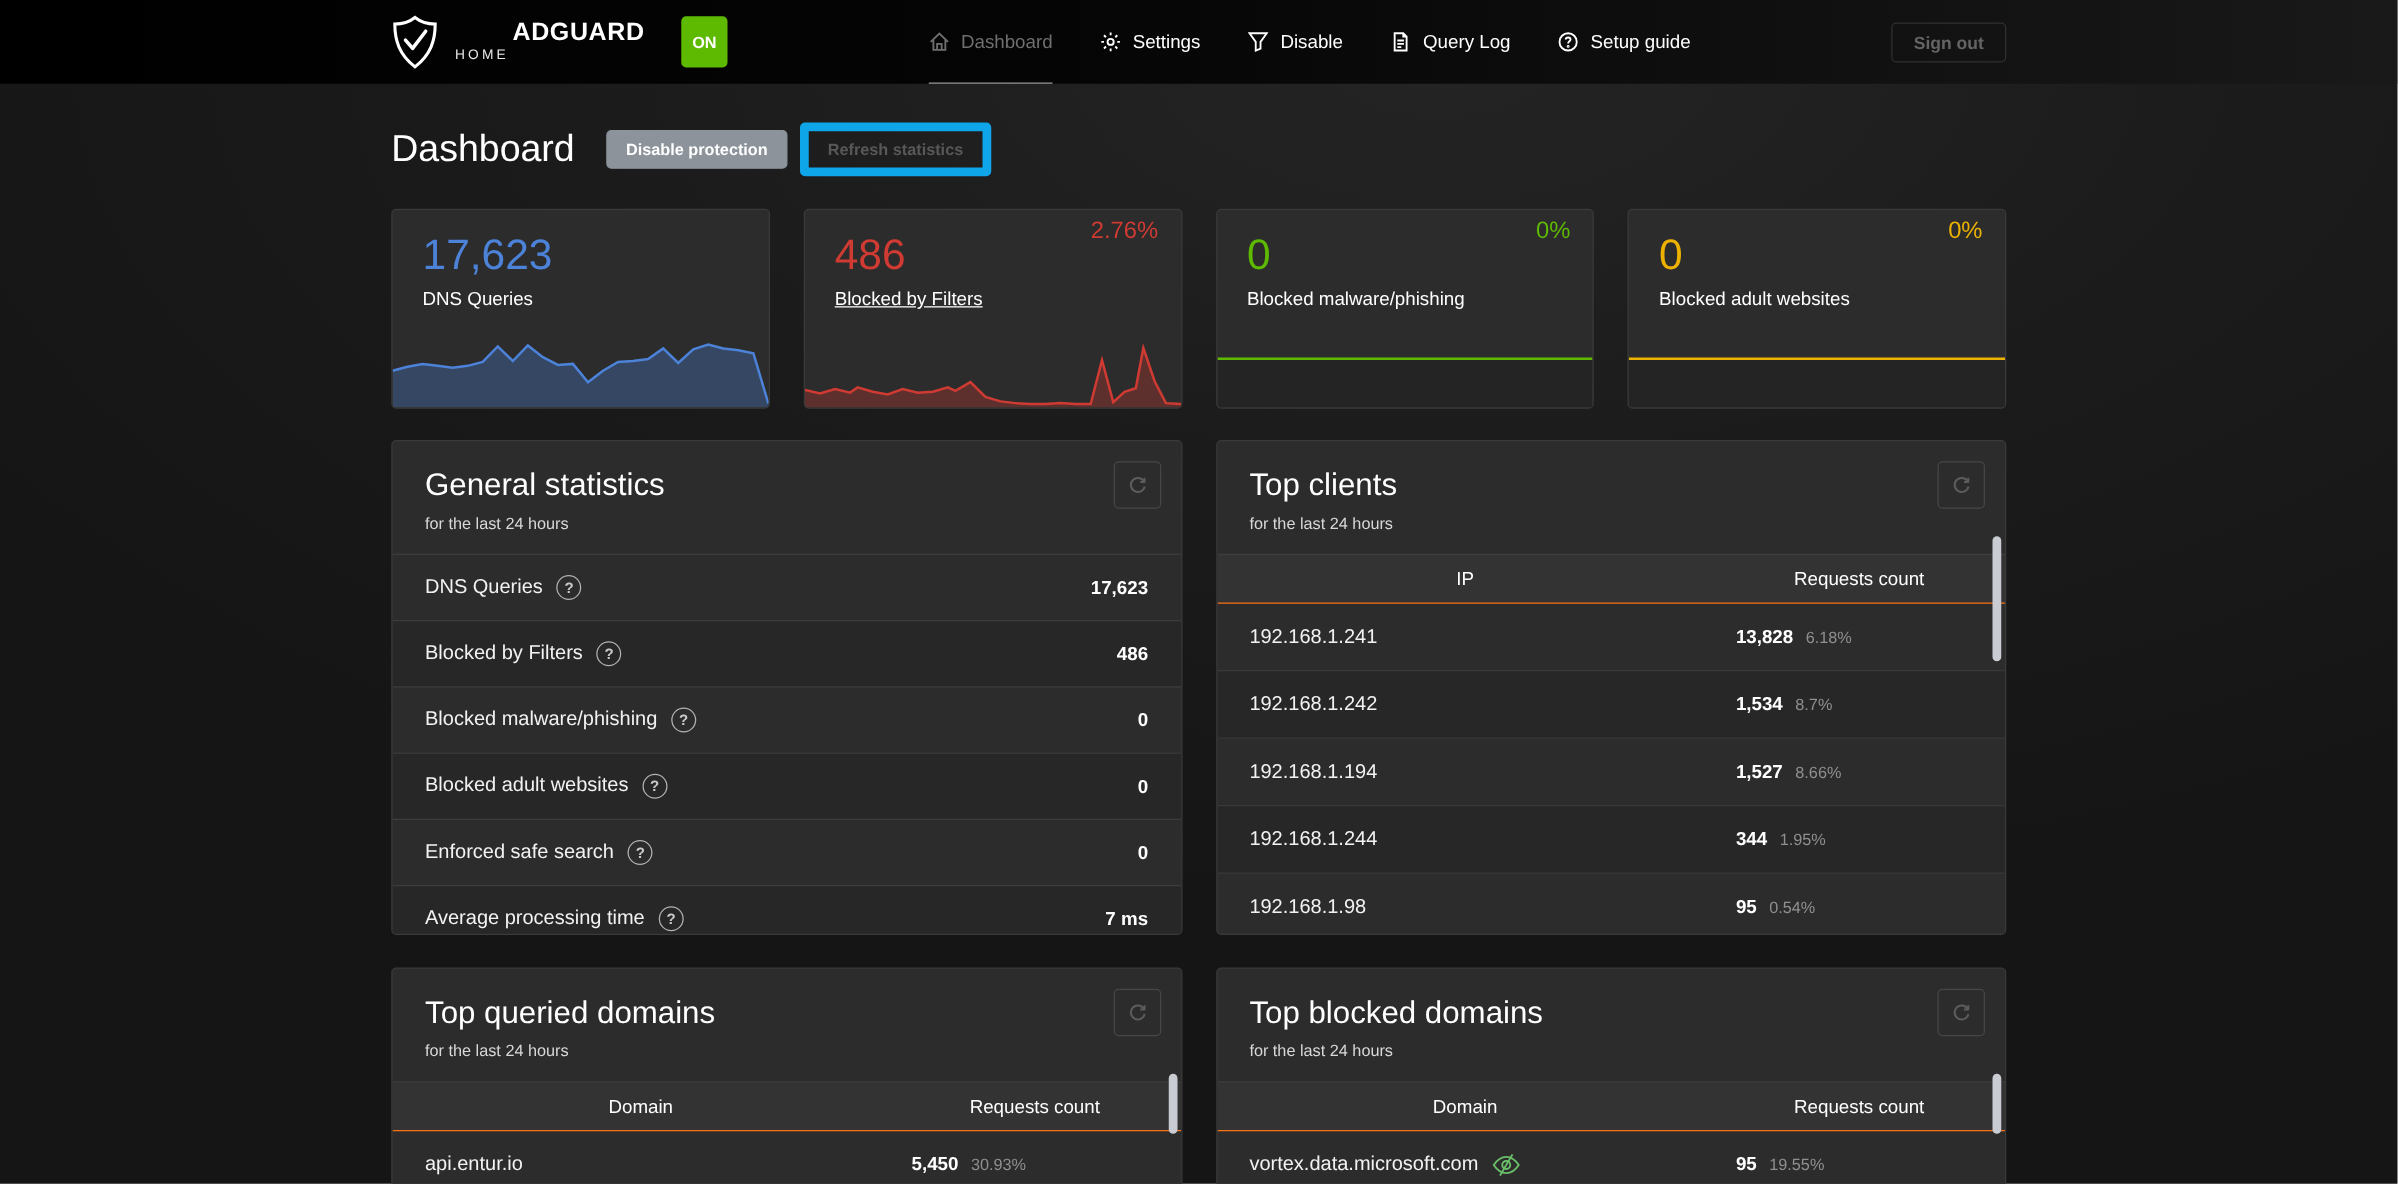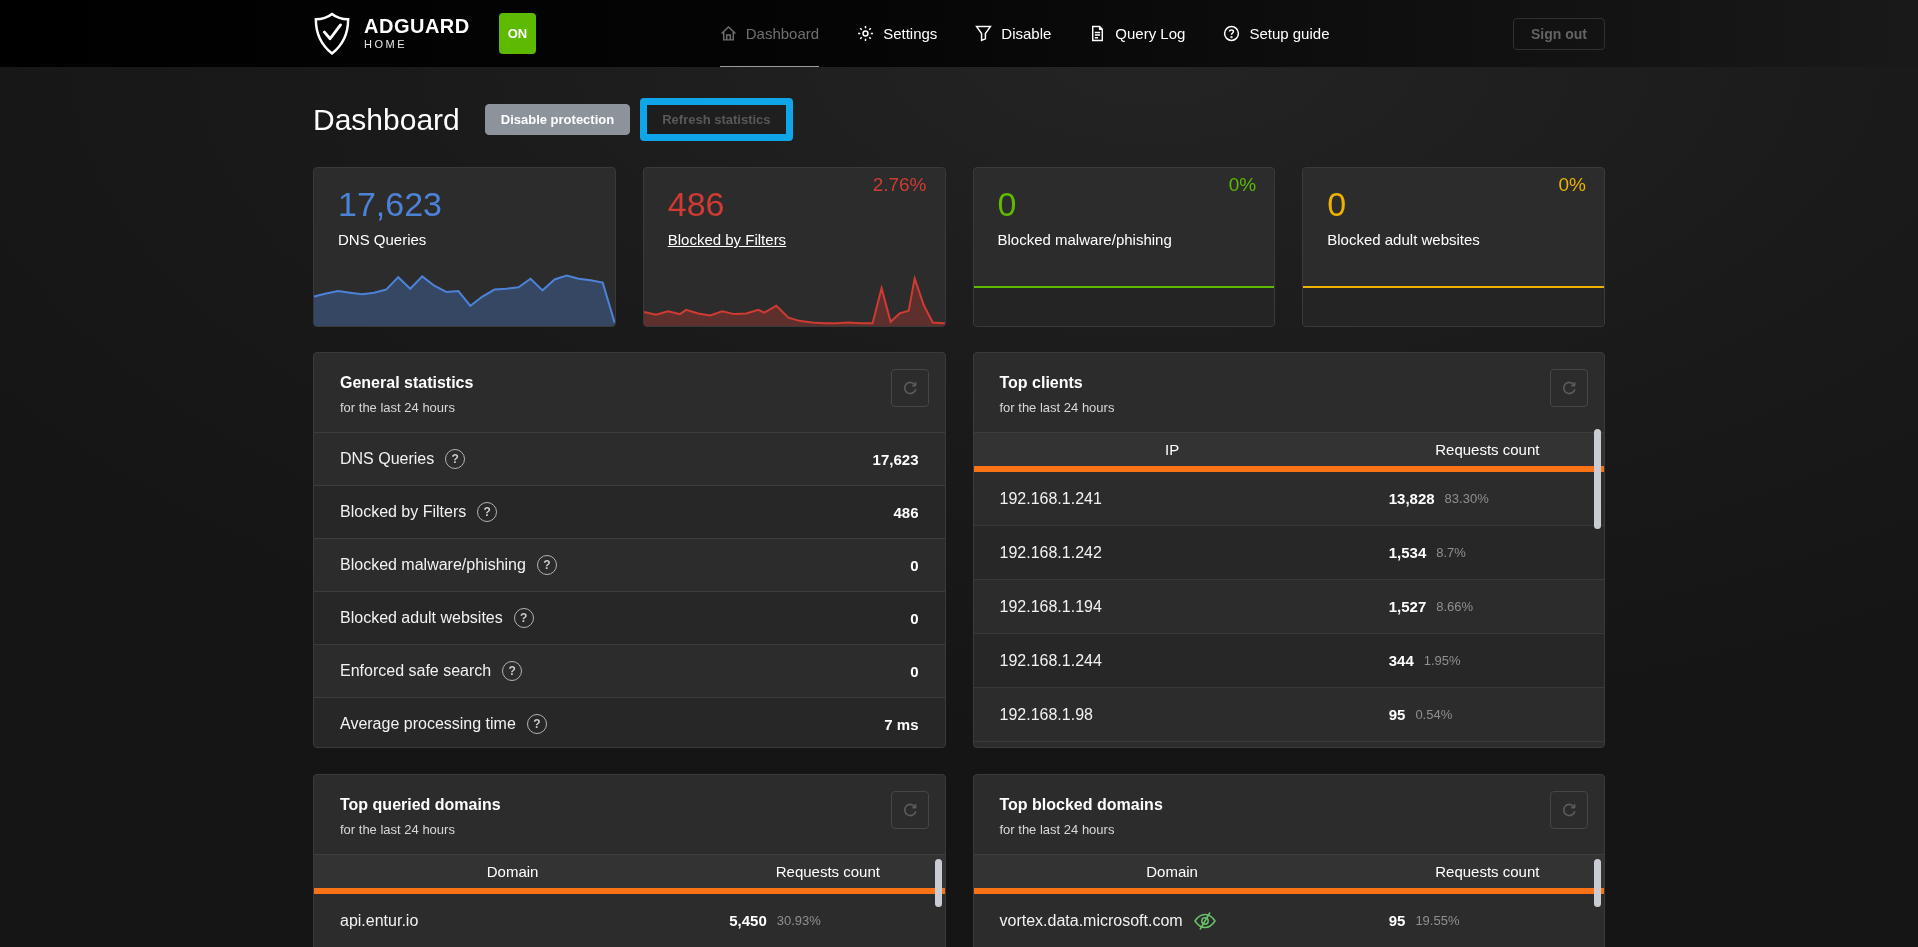--- a/index.html
+++ b/index.html
@@ -8,21 +8,21 @@
     font-family:"Liberation Sans", sans-serif;
     color:#fff; font-size:15px;
     background:radial-gradient(ellipse 1400px 700px at 60% 5%, #242424 0%, #1a1a1a 55%, #151515 100%);
   }
   
   .navbar { height:67px; background:linear-gradient(90deg,#000 0%,#050505 45%,#191919 100%); }
   .nav-inner { width:1292px; margin:0 auto; height:100%; display:flex; align-items:center; }
   .brand { display:flex; align-items:center; gap:13px; }
   .brand-shield { width:38px; height:44px; }
   .brand-text-wrap { display:flex; flex-direction:column; line-height:1.05; }
-  .brand-name { font-size:20px; font-weight:bold; letter-spacing:.5px; }
+  .brand-name { font-size:20px; font-weight:bold; letter-spacing:.5px;margin-left:46px; }
   .brand-sub { font-size:11px; letter-spacing:2.5px; color:#e8e8e8; margin-top:2px; }
   .on-badge { background:#5eba00; color:#fff; font-size:13px; font-weight:bold; border-radius:4px; padding:13px 9px; margin-left:16px; }
   .nav-menu { display:flex; gap:38px; margin:0 auto; height:100%; }
   .nav-item { display:flex; align-items:center; gap:9px; font-size:15px; color:#fff; cursor:pointer; height:100%; }
   .nav-item svg { width:17px; height:17px; stroke:#fff; fill:none; stroke-width:1.4; }
   .nav-item.active { color:#6f6f6f; border-bottom:1px solid #9a9a9a; }
   .nav-item.active svg { stroke:#6f6f6f; }
   .signout-btn { border:1px solid #303030; color:#646464; background:transparent; font-size:14px; font-weight:bold; padding:7px 17px; border-radius:4px; cursor:pointer; font-family:inherit; }
   
   .page { width:1292px; margin:0 auto; }
@@ -39,32 +39,32 @@
   .card-label a { color:#fff; }
   .card-pct { position:absolute; top:6px; right:18px; font-size:19px; }
   .spark { position:absolute; left:0; right:0; bottom:0; width:100%; }
   .flatline { position:absolute; left:0; right:0; bottom:38px; height:2px; }
   .flatfill { position:absolute; left:0; right:0; bottom:0; height:38px; background:rgba(0,0,0,.16); }
   
   .panels { display:grid; grid-template-columns:1fr 1fr; gap:27px; margin-top:25px; }
   .panels.second { margin-top:26px; }
   .panel { position:relative; height:396px; background:#2c2c2c; border:1px solid #3a3a3a; border-radius:4px; overflow:hidden; }
   .panel-header { padding:21px 26px 17px; }
-  .panel-title { font-size:16px; font-weight:700; }
+  .panel-title { font-size:25px; font-weight:400; }
   .panel-sub { font-size:13px; color:#d8d8d8; margin-top:8px; }
   .refresh-btn { position:absolute; top:16px; right:16px; width:38px; height:38px; border:1px solid #464646; border-radius:4px; background:transparent; display:flex; align-items:center; justify-content:center; cursor:pointer; }
   .refresh-btn svg { width:16px; height:16px; stroke:#5c5c5c; fill:none; stroke-width:1.6; }
   
   .gs-row { height:53px; padding:0 26px; display:flex; justify-content:space-between; align-items:center; border-top:1px solid #3c3c3c; }
   .gs-row:nth-child(even) { background:rgba(0,0,0,.10); }
   .gs-label { font-size:16px; color:#f2f2f2; display:flex; align-items:center; gap:11px; }
   .q-icon { width:20px; height:20px; border:1px solid #b2b2b2; border-radius:50%; color:#c9c9c9; font-size:12px; font-weight:bold; display:flex; align-items:center; justify-content:center; cursor:default; }
   .gs-value { font-weight:bold; font-size:15px; }
   
-  .t-head { display:flex; height:40px; align-items:center; background:#333333; border-top:1px solid #3d3d3d; border-bottom:6px solid #f97316; font-size:15px; }
+  .t-head { display:flex; height:40px; align-items:center; background:#333333; border-top:1px solid #3d3d3d; border-bottom:1px solid #f97316; font-size:15px; }
   .t-col1 { width:63%; text-align:center; }
   .t-col2 { width:37%; text-align:center; }
   .t-row { display:flex; min-height:54px; height:54px; align-items:center; border-bottom:1px solid #393939; }
   .t-row:nth-child(even) { background:rgba(0,0,0,.10); }
   .cell-key { width:63%; padding-left:26px; font-size:16px; color:#f2f2f2; display:flex; align-items:center; gap:10px; }
   .cell-count { width:37%; padding:0 22px 0 18px; }
   .count-line { display:flex; align-items:center; gap:10px; }
   .count { font-weight:bold; font-size:15px; }
   .pct { font-size:13px; color:#8f8f8f; }
   .bar { height:5px; background:#ffffff; border-radius:3px; margin-top:7px; overflow:hidden; }
@@ -246,21 +246,21 @@
       <div class="t-head">
         <span class="t-col1">IP</span>
         <span class="t-col2">Requests count</span>
       </div>
       <div>
         <div class="t-row">
           <span class="cell-key">192.168.1.241</span>
           <span class="cell-count">
             <span class="count-line">
                 <span class="count">13,828</span>
-                <span class="pct">83.30%</span>
+                <span class="pct">6.18%</span>
               </span>
             <span class="bar"><span class="bar-fill" style="display: block; width: 78.47%; background-color: rgb(94, 186, 0);"></span></span>
           </span>
         </div>
         <div class="t-row">
           <span class="cell-key">192.168.1.242</span>
           <span class="cell-count">
             <span class="count-line">
                 <span class="count">1,534</span>
                 <span class="pct">8.7%</span>

